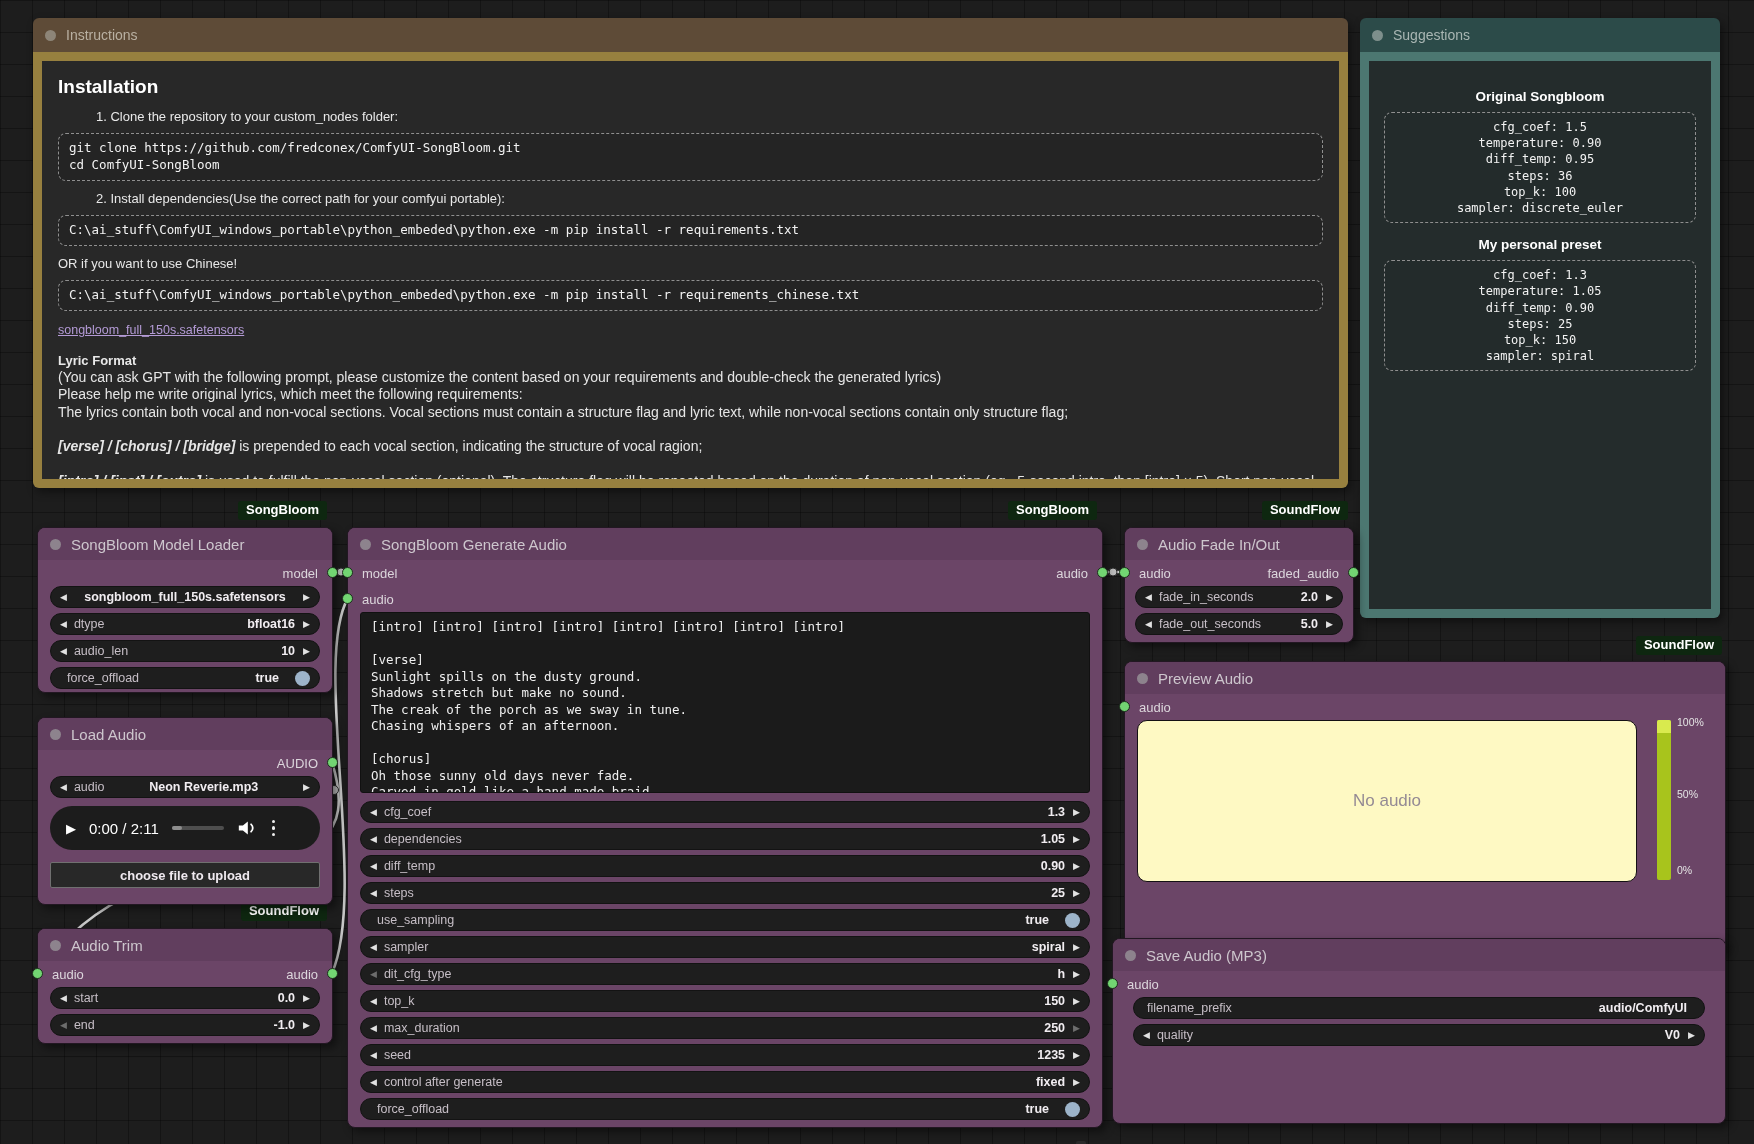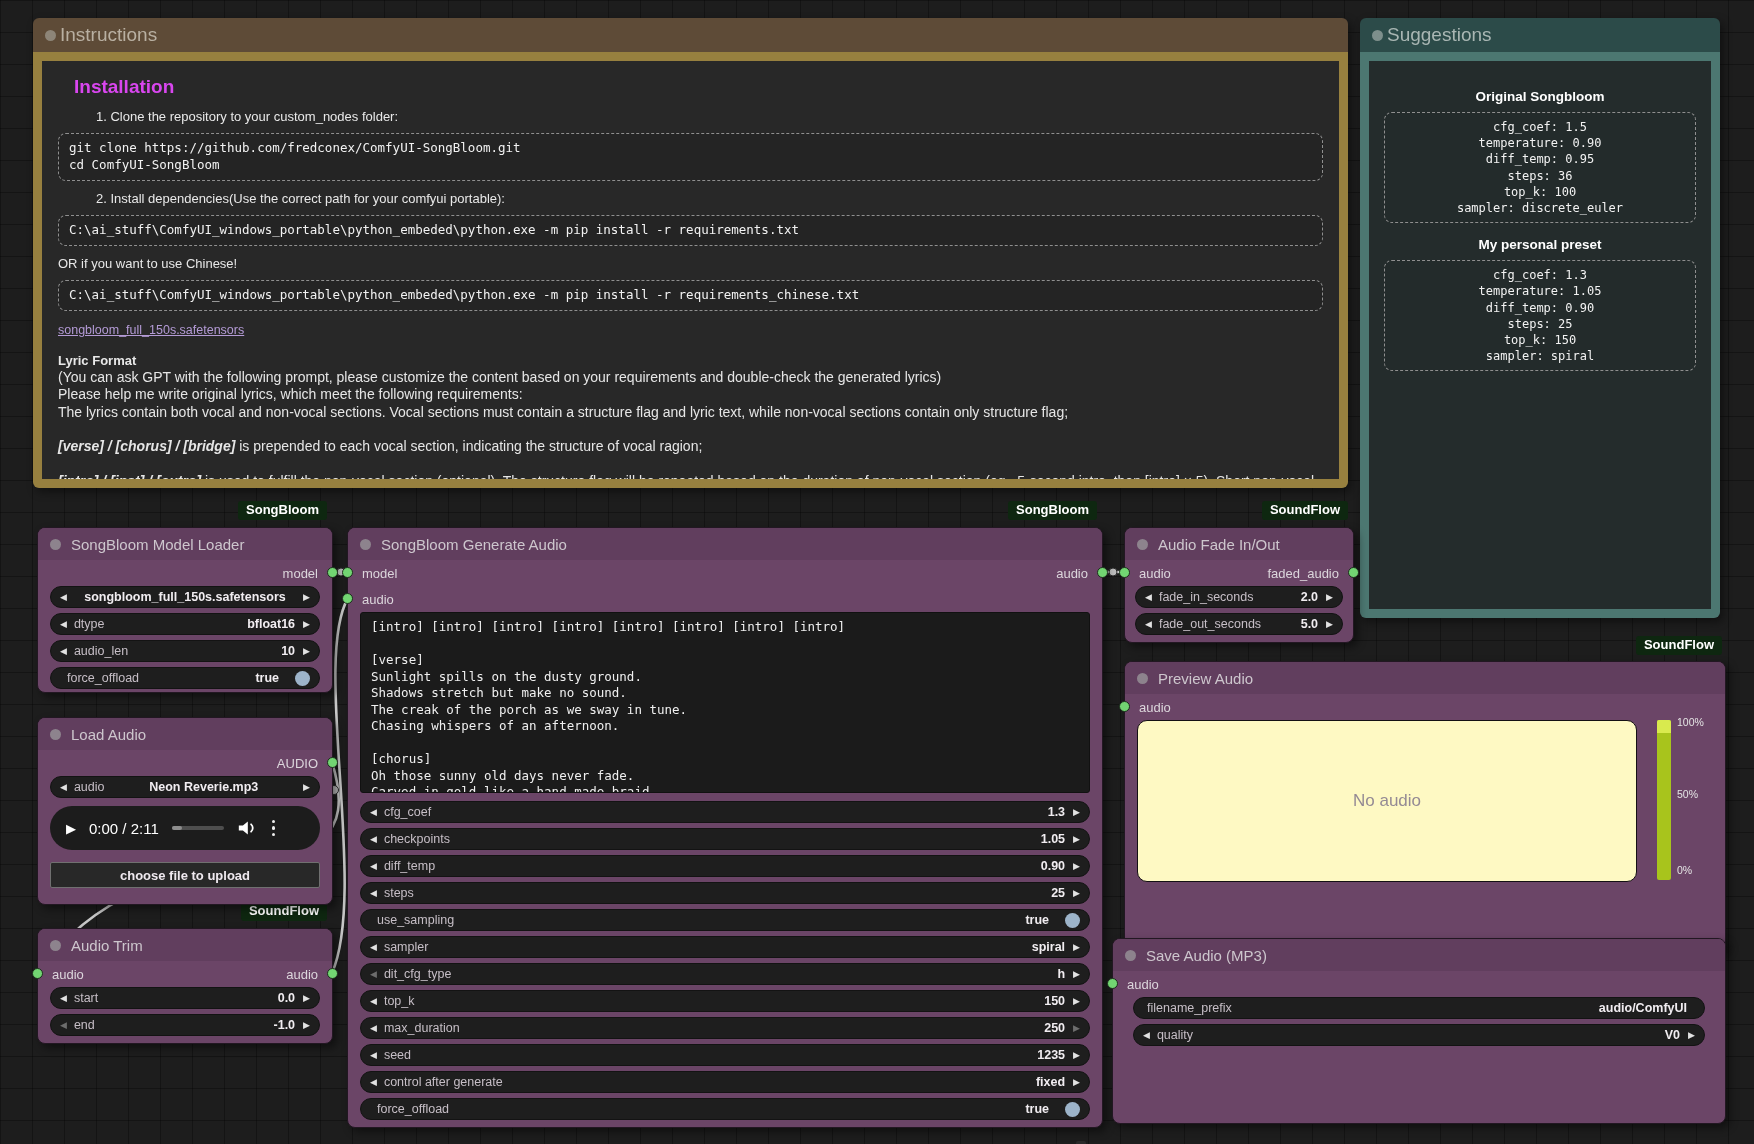--- a/index.html
+++ b/index.html
@@ -12,35 +12,35 @@
       linear-gradient(90deg, rgba(0,0,0,0.30) 1px, transparent 1px);
     background-size:32px 32px;
     position:relative;
     color:#e8e8e8;
   }
   #canvas { position:absolute; inset:0; }
   #wires { position:absolute; inset:0; z-index:1; pointer-events:none; }
 
   
   .panel { position:absolute; z-index:2; border-radius:6px; box-shadow:3px 4px 10px rgba(0,0,0,0.45); }
-  .panel-title { height:34px; display:flex; align-items:center; gap:4px; padding:0 12px;
-                 border-radius:6px 6px 0 0; font-size:19px; }
+  .panel-title { height:34px; display:flex; align-items:center; gap:10px; padding:0 12px;
+                 border-radius:6px 6px 0 0; font-size:14px; }
   .pdot { width:11px; height:11px; border-radius:50%; background:#8d8578; flex:0 0 auto; }
   .panel-frame { position:absolute; left:0; right:0; top:34px; bottom:0; border-radius:0 0 6px 6px; padding:9px; }
   .panel-inner { width:100%; height:100%; background:#282828; overflow:hidden; }
 
   .instructions .panel-title { background:#5e4b37; color:#b9b0a2; }
   .instructions .panel-frame { background:#97803f; }
   .suggestions .panel-title { background:#2c4b49; color:#a9b6b3; }
   .suggestions .panel-title .pdot { background:#7e8f8c; }
   .suggestions .panel-frame { background:#4c7771; }
   .suggestions .panel-inner { background:#242c2c; }
 
   .inner-pad { padding:12px 16px; font-size:13px; line-height:1.25; }
-  .h-install { font-size:19px; font-weight:bold; color:#d946ef; margin:2px 16px 10px; }
+  .h-install { font-size:19px; font-weight:bold; color:#ffffff; margin:2px 0 10px; }
   .step { margin:8px 0 8px 38px; color:#e9e9e9; }
   .codebox { font-family:"DejaVu Sans Mono", monospace; font-size:12.5px; color:#f2f2f2;
              background:#242424; border:1px dashed #8f8f8f; border-radius:8px;
              padding:6px 10px; white-space:pre-wrap; margin:6px 0 10px; line-height:1.35; }
   .orline { margin:10px 0 8px; }
   .dl-label { font-weight:bold; font-style:italic; margin-top:12px; color:#efefef; }
   .dl-link { color:#b49bd6; text-decoration:underline; font-size:12.5px; display:inline-block; margin-top:2px; }
   .lf-head { font-weight:bold; margin-top:14px; }
   .lf-line { font-size:14px; color:#e6e6e6; }
   .lf-gap { margin-top:17px; }
@@ -321,21 +321,21 @@
     </div>
 
     <div class="wrow">
       <span class="arr">◀</span>
       <span class="wlabel">cfg_coef</span>
       <span class="wvalue">1.3</span>
       <span class="arr">▶</span>
     </div>
     <div class="wrow">
       <span class="arr">◀</span>
-      <span class="wlabel">checkpoints</span>
+      <span class="wlabel">dependencies</span>
       <span class="wvalue">1.05</span>
       <span class="arr">▶</span>
     </div>
     <div class="wrow">
       <span class="arr">◀</span>
       <span class="wlabel">diff_temp</span>
       <span class="wvalue">0.90</span>
       <span class="arr">▶</span>
     </div>
     <div class="wrow">

